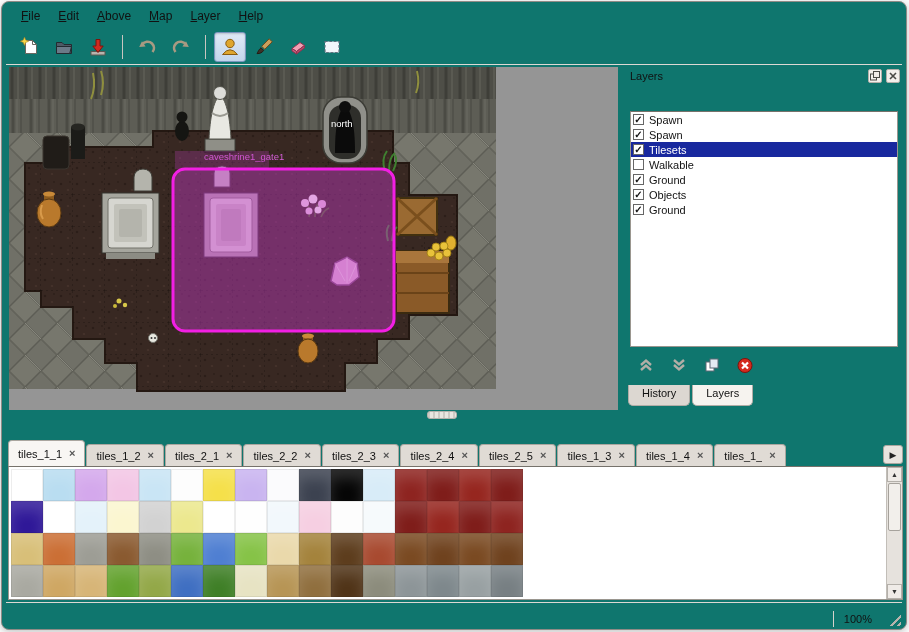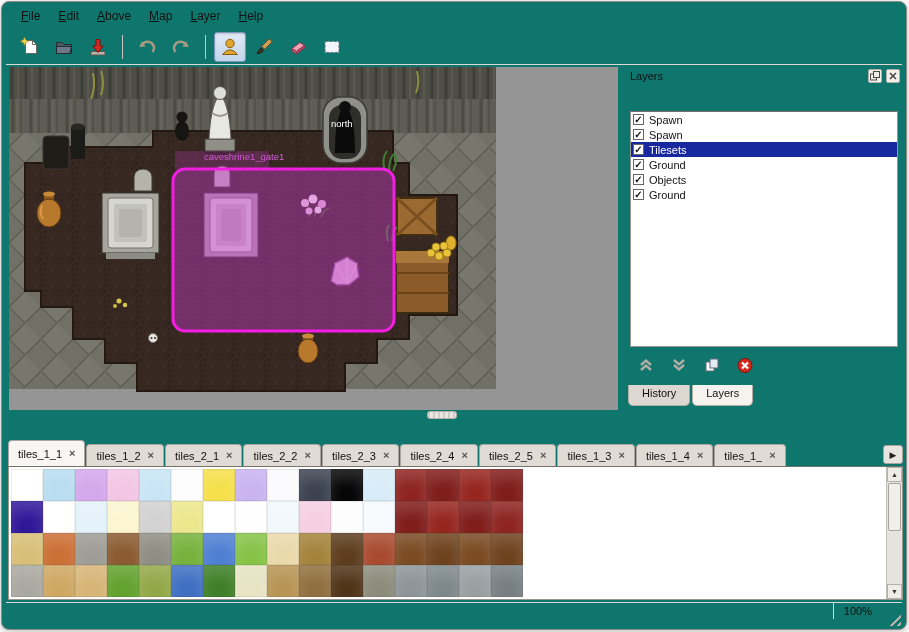--- a/index.html
+++ b/index.html
@@ -100,21 +100,21 @@
              border-left:1px solid #c2beb8; }
   .vs-up,.vs-down { position:absolute; left:0; width:15px; height:15px; background:#efebe7;
                     border:1px solid #b4b0aa; font-size:7px; color:#333; text-align:center;
                     line-height:14px; }
   .vs-up { top:0; } .vs-down { bottom:0; }
   .vs-thumb { position:absolute; left:1px; top:16px; width:13px; height:48px;
               background:#f2efeb; border:1px solid #a6a29c; border-radius:2px; }
 
   
   .statusbar { position:absolute; left:4px; right:4px; top:600px; height:25px;
-               display:flex; align-items:flex-start; justify-content:flex-end;
+               display:flex; align-items:flex-end; justify-content:flex-end;
                font-size:11px; border-top:1px solid #dcd8d3; }
   .zoom { padding:2px 10px; margin-right:20px; border-left:1px solid #d6d2cc; }
   .grip { position:absolute; right:1px; bottom:1px; width:15px; height:15px;
           background:repeating-linear-gradient(135deg, transparent 0 3px, #b7b3ac 3px 5px);
           clip-path:polygon(100% 0,100% 100%,0 100%); }
 </style>
 </head>
 <body>
 
 <div class="window">
@@ -375,20 +375,24 @@
         <span class="cb">✓</span>
         <span>Spawn</span>
       </div>
       <div class="layer-row">
         <span class="cb">✓</span>
         <span>Spawn</span>
       </div>
       <div class="layer-row selected">
         <span class="cb">✓</span>
         <span>Tilesets</span>
+      </div>
+      <div class="layer-row">
+        <span class="cb"></span>
+        <span>Walkable</span>
       </div>
       <div class="layer-row">
         <span class="cb">✓</span>
         <span>Ground</span>
       </div>
       <div class="layer-row">
         <span class="cb">✓</span>
         <span>Objects</span>
       </div>
       <div class="layer-row">

